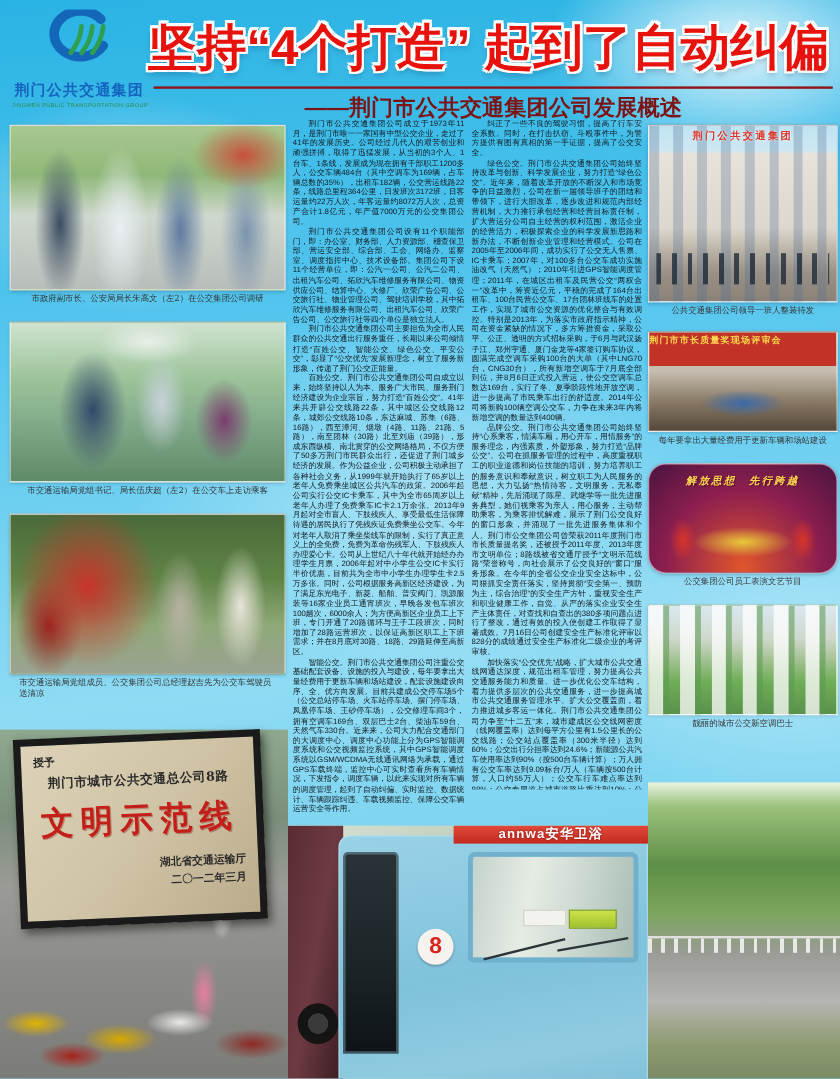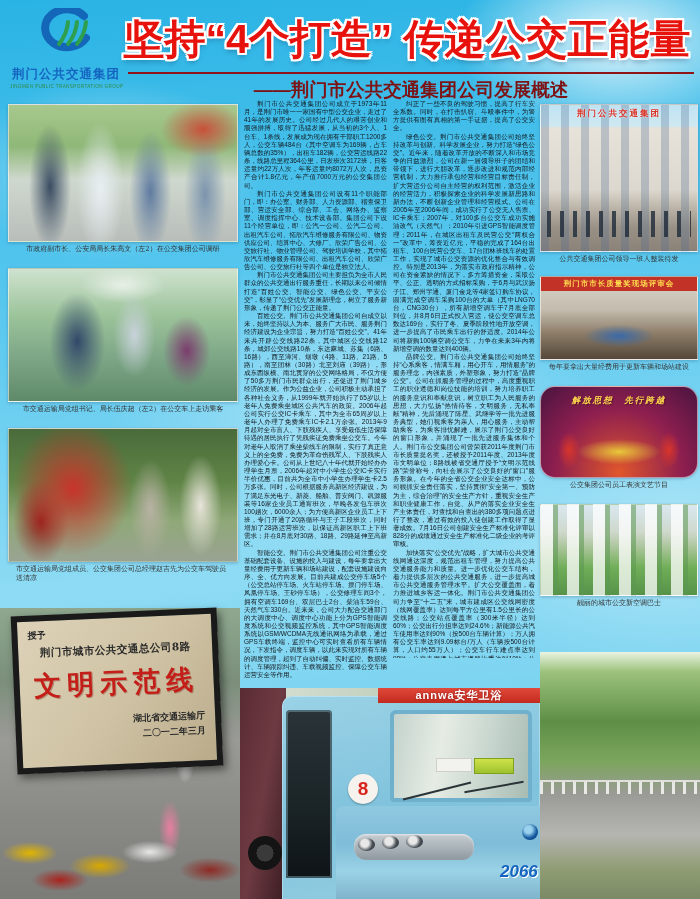--- a/index.html
+++ b/index.html
@@ -86,22 +86,22 @@
   .rp{width:156px;}
   .rp1{height:146px;background:
       repeating-linear-gradient(90deg, rgba(80,110,145,.30) 0 8px, rgba(0,0,0,0) 8px 20px),
       linear-gradient(#bfe3f2 0%,#cfe8f2 14%,#e8e3da 16%,#ddd8cf 58%,#b8b0a4 72%,#9a9186 84%,#8a8178 100%);}
   .rp1 .sign{position:absolute;top:3px;left:0;right:0;text-align:center;font-size:8.5px;font-weight:bold;color:#d8352a;letter-spacing:2px;text-shadow:0 0 2px #fff;}
   .rp1 .staff{position:absolute;bottom:14px;left:6px;right:6px;height:26px;
       background:repeating-linear-gradient(90deg,#1e2a38 0 4px, rgba(0,0,0,0) 4px 13px);opacity:.8;}
   .rp2{height:82px;margin-top:12px;background:
       radial-gradient(ellipse 50px 16px at 50% 72%, #3a6aa8, rgba(0,0,0,0) 70%),
       linear-gradient(#d8d3c8 0%,#c4bcae 40%,#8a7a66 70%,#55483a 100%);}
-  .rp2 .banner{position:absolute;top:0;left:0;right:0;height:14px;background:#c23227;
-      color:#ffd84d;font-size:7.5px;font-weight:bold;text-align:center;line-height:14px;letter-spacing:1px;}
+  .rp2 .banner{position:absolute;top:0;left:0;right:0;height:28px;background:#c23227;
+      color:#ffd84d;font-size:7.5px;font-weight:bold;line-height:14px;letter-spacing:1px;}
   .rp3{height:90px;margin-top:14px;background:
       radial-gradient(ellipse 60px 18px at 50% 72%, #e8c83a, rgba(0,0,0,0) 70%),
       radial-gradient(ellipse 16px 26px at 18% 70%, #d8352a, rgba(0,0,0,0) 70%),
       radial-gradient(ellipse 16px 26px at 82% 70%, #d8352a, rgba(0,0,0,0) 70%),
       radial-gradient(circle at 50% 95%, #e0562c 0%, #8e1f4f 55%, #4a1440 100%); border-radius: 15px;}
   .rp3 .slogan{position:absolute;top:8px;left:0;right:0;text-align:center;font-size:8.5px;font-weight:bold;
       font-style:italic;color:#ffd84d;letter-spacing:2px;text-shadow:1px 1px 1px #5a0f30;}
   .rp4{height:90px;margin-top:14px;background:
       repeating-linear-gradient(90deg, rgba(255,255,255,.75) 0 12px, rgba(90,150,80,.55) 12px 17px, rgba(0,0,0,0) 17px 26px),
       linear-gradient(#d9e8f0 0%,#cfd8cc 30%,#a8c498 48%,#6fae57 70%,#57924a 100%);}
@@ -163,21 +163,21 @@
   <div class="logo">
     <svg width="64" height="52" viewBox="0 0 64 52">
       <path d="M50 8 A 22 19 0 1 0 52 30" fill="none" stroke="#1467b8" stroke-width="8" stroke-linecap="round"></path>
       <path d="M34 14 q-1 12 -9 22" fill="none" stroke="#2e9e4f" stroke-width="4" stroke-linecap="round"></path>
       <path d="M43 14 q-1 12 -9 22" fill="none" stroke="#2e9e4f" stroke-width="4" stroke-linecap="round"></path>
       <path d="M52 14 q-1 12 -9 22" fill="none" stroke="#2e9e4f" stroke-width="4" stroke-linecap="round"></path>
     </svg>
     <span class="logo-name">荆门公共交通集团</span>
     <span class="logo-en">JINGMEN PUBLIC TRANSPORTATION GROUP</span>
   </div>
-  <div class="headline">坚持“4个打造” 传递公交正能量</div>
+  <div class="headline">坚持“4个打造” 起到了自动纠偏</div>
   <div class="head-rule"></div>
   <div class="subtitle">——荆门市公共交通集团公司发展概述</div>
 
   <div class="left-col">
     <div class="photo lp1"></div>
     <div class="caption">市政府副市长、公安局局长朱高文（左2）在公交集团公司调研</div>
     <div class="photo lp2"></div>
     <div class="caption">市交通运输局党组书记、局长伍庆超（左2）在公交车上走访乘客</div>
     <div class="photo lp3"></div>
     <div class="caption cap2">市交通运输局党组成员、公交集团公司总经理赵吉先为公交车驾驶员送清凉</div>
@@ -236,28 +236,19 @@
     <div class="bus-banner">annwa安华卫浴</div>
     <div class="windshield">
       <div class="wiper"></div>
       <div class="wiper2"></div>
       <div class="ws-sign-white"></div>
       <div class="ws-sign-green"></div>
     </div>
     <div class="route-badge">
       <span class="num">8</span>
     </div>
-    <div class="bus-nose">
-      <div class="grille"></div>
-      <div class="headlight hl1"></div>
-      <div class="headlight hl2"></div>
-      <div class="headlight hl3"></div>
-      <div class="bus-logo"></div>
-      <div class="bus-number">2066</div>
-
-    </div>
   </div>
 
   <div class="road-photo">
     <div class="fence"></div>
   </div>
 
 </div>
 
 </body></html>

